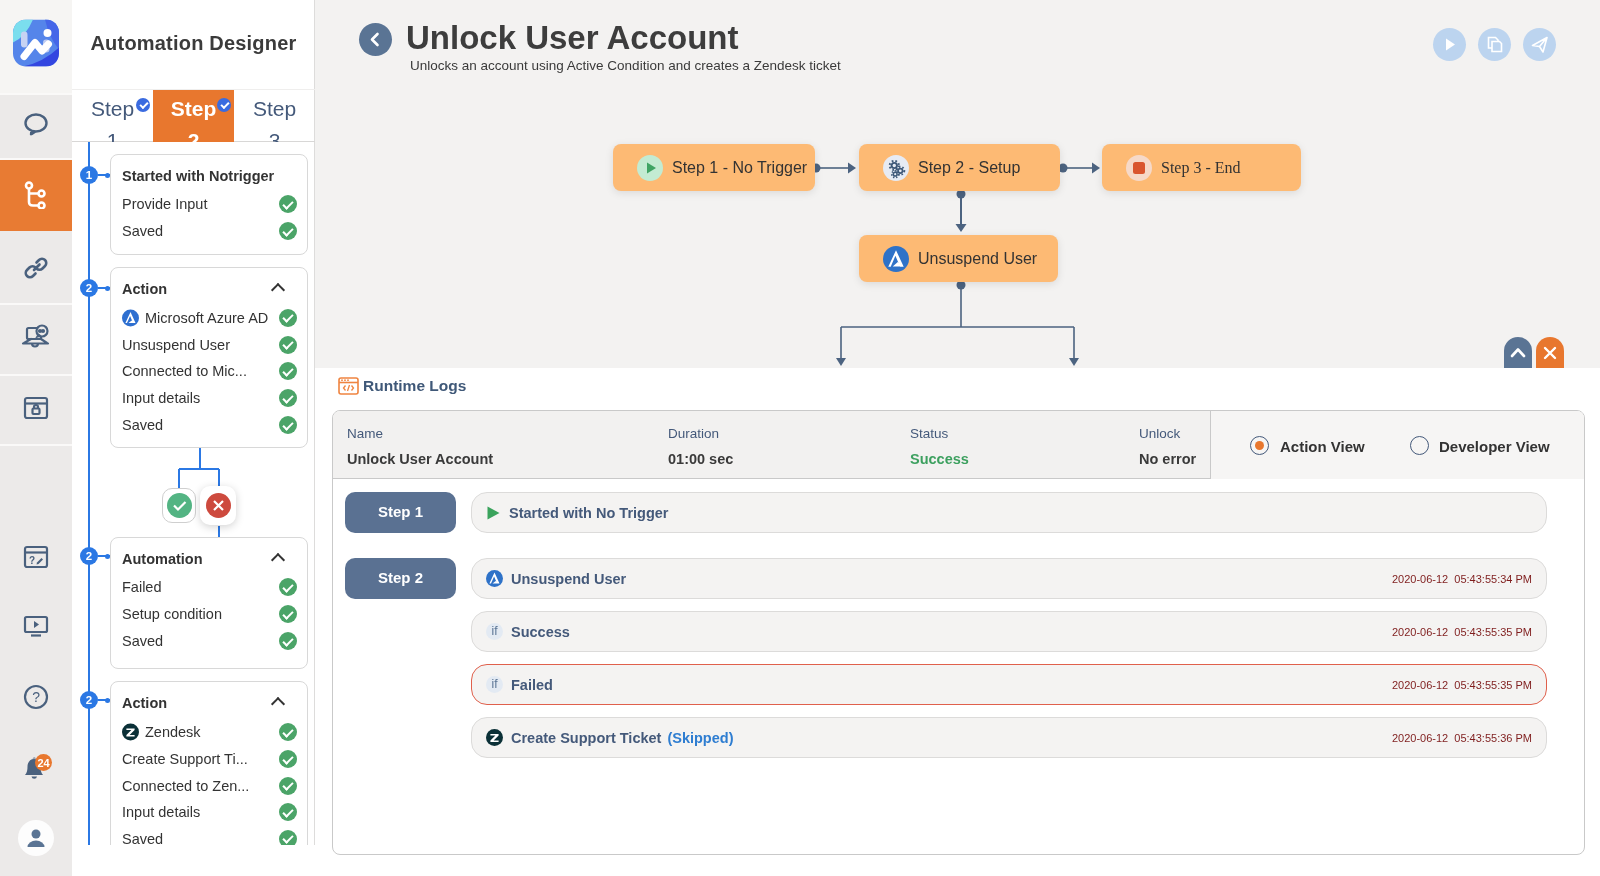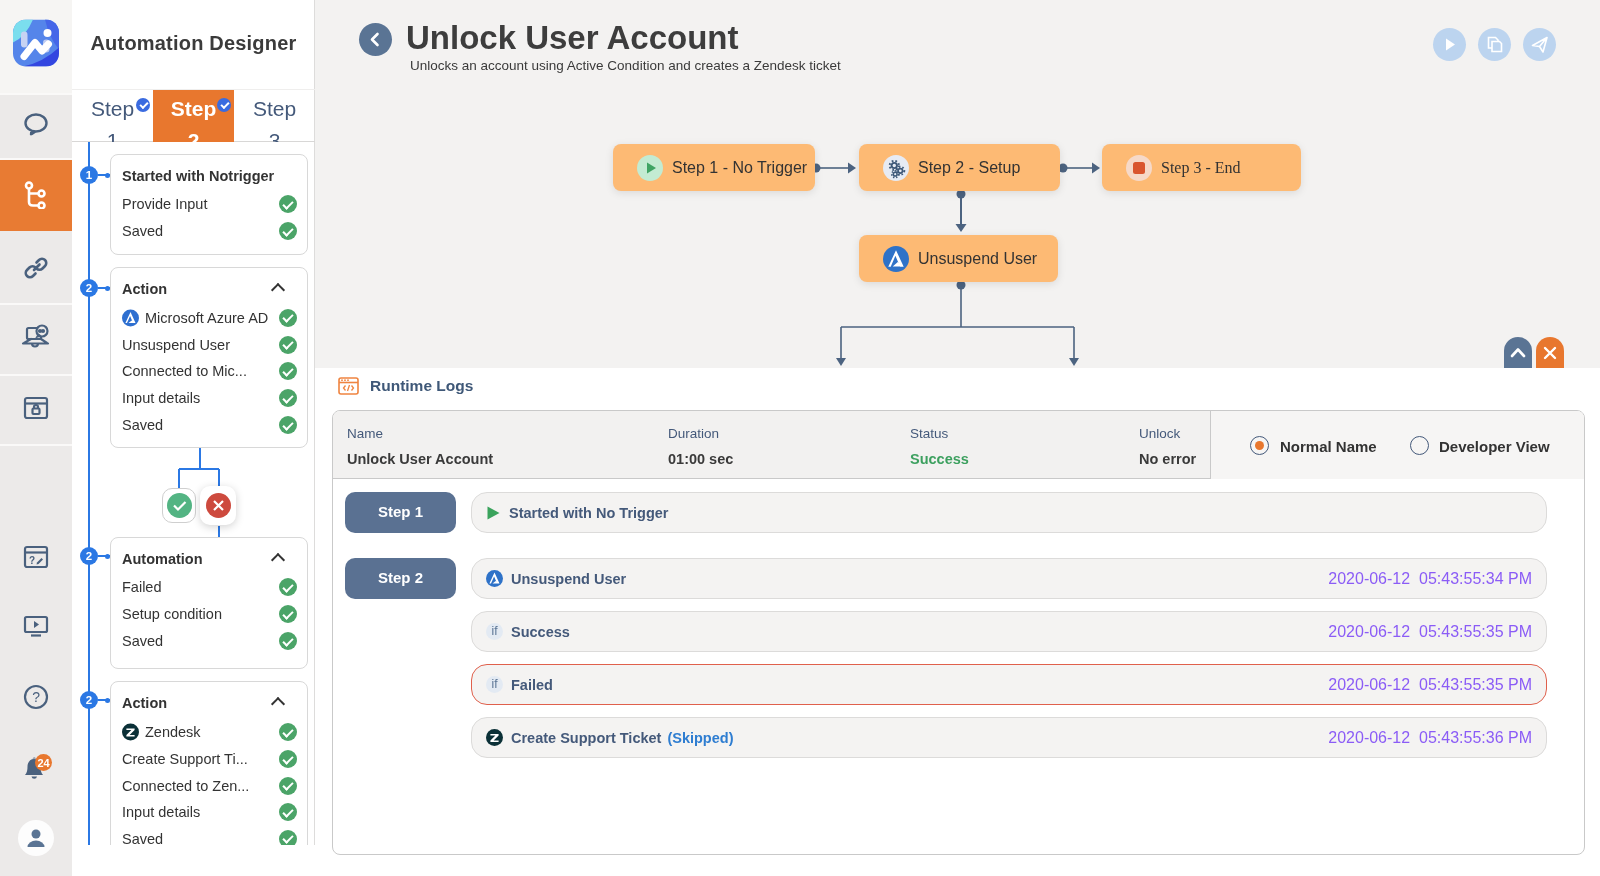--- a/index.html
+++ b/index.html
@@ -45,33 +45,33 @@
 #htitle { position:absolute; left:91px; top:19px; font-size:33px; font-weight:bold; color:#3D3D3D; }
 #hsub { position:absolute; left:95px; top:58px; font-size:13.5px; color:#3A3A3A; }
 .actbtn { position:absolute; top:28px; width:33px; height:33px; border-radius:50%; background:#BCD4EF; }
 .node { position:absolute; height:47px; background:#fdba74; border-radius:8px; box-shadow:0 2px 8px rgba(0,0,0,0.10); display:flex; align-items:center; padding-left:24px; font-size:16px; color:#333; }
 .node .nico { width:26px; height:26px; border-radius:50%; margin-right:9px; flex:none; display:flex; align-items:center; justify-content:center; }
 .collbtn { position:absolute; width:28px; height:31px; border-radius:14px 14px 0 0; }
 
 
 #logs { position:absolute; left:315px; top:368px; width:1285px; height:508px; background:#fff; }
 #rlhead { position:absolute; left:23px; top:6px; height:24px; display:flex; align-items:center; }
-#rltext { font-size:15.5px; font-weight:bold; color:#3F5878; margin-left:11px; }
+#rltext { font-size:15.5px; font-weight:bold; color:#3F5878; margin-left:4px; }
 #logbox { position:absolute; left:17px; top:42px; width:1253px; height:445px; border:1px solid #C9C9C9; border-radius:8px; background:#fff; }
 #infobar { position:absolute; left:0; top:0; width:1251px; height:68px; border-bottom:1px solid #C9C9C9; background:#F2F1F0; border-radius:7px 7px 0 0; }
 #infobarR { position:absolute; left:877px; top:0; width:374px; height:68px; background:#F6F5F4; border-left:1px solid #C9C9C9; border-radius:0 7px 0 0; }
 .ilabel { position:absolute; top:15px; font-size:13.5px; color:#44597A; }
 .ival { position:absolute; top:40px; font-size:14.5px; font-weight:bold; color:#3A3A3A; }
 .radio { position:absolute; top:25px; width:19px; height:19px; border-radius:50%; border:1.5px solid #44597A; background:#F6F5F4; }
 .radio .dot { position:absolute; left:3.5px; top:3.5px; width:9px; height:9px; border-radius:50%; background:#E8772E; }
 .rlabel { position:absolute; top:27px; font-size:15px; font-weight:bold; color:#333; }
 .stepbtn { position:absolute; left:12px; width:111px; height:41px; background:#5A7192; border-radius:10px; color:#fff; font-size:15px; font-weight:bold; text-align:center; line-height:40px; }
 .lrow { position:absolute; left:138px; width:1076px; height:41px; background:#F4F3F2; border:1px solid #DCDBDA; border-radius:16px; display:flex; align-items:center; padding:0 14px; }
 .lrow .rtxt { font-size:14.5px; font-weight:bold; color:#44597A; margin-left:8px; }
-.lrow .ts { margin-left:auto; font-size:16px; color:#8b5cf6; }
+.lrow .ts { margin-left:auto; font-size:11px; color:#7f1d1d; }
 .ifb { width:17px; height:17px; border-radius:50%; background:#E3EAF3; color:#5A7494; font-size:12px; text-align:center; line-height:17px; flex:none; }
 </style>
 </head>
 <body>
 <div id="stage">
 
   <div id="sidebar">
     <div id="logocell"></div>
     <div class="sdiv" style="top:93px"></div>
     <div class="sdiv" style="top:158px"></div>
@@ -398,21 +398,21 @@
         <span class="ilabel" style="left:335px;">Duration</span>
           <span class="ival" style="left:335px;">01:00 sec</span>
         <span class="ilabel" style="left:577px;">Status</span>
           <span class="ival" style="left:577px; color:#3DA05F;">Success</span>
         <span class="ilabel" style="left:806px;">Unlock</span>
           <span class="ival" style="left:806px;">No error</span>
         <div id="infobarR">
           <span class="radio" style="left:39px;">
               <span class="dot"></span>
             </span>
-          <span class="rlabel" style="left:69px;">Normal Name</span>
+          <span class="rlabel" style="left:69px;">Action View</span>
           <span class="radio" style="left:199px;"></span>
           <span class="rlabel" style="left:228px;">Developer View</span>
         </div>
       </div>
       <div class="stepbtn" style="top:81px;">Step 1</div>
       <div class="lrow" style="top:81px; height:41px;">
         <svg width="15" height="16" viewBox="0 0 15 16">
             <path d="M1.5 1.5 L13.5 8 L1.5 14.5 Z" fill="#3AA35C"></path>
           </svg>
         <span class="rtxt">Started with No Trigger</span>

